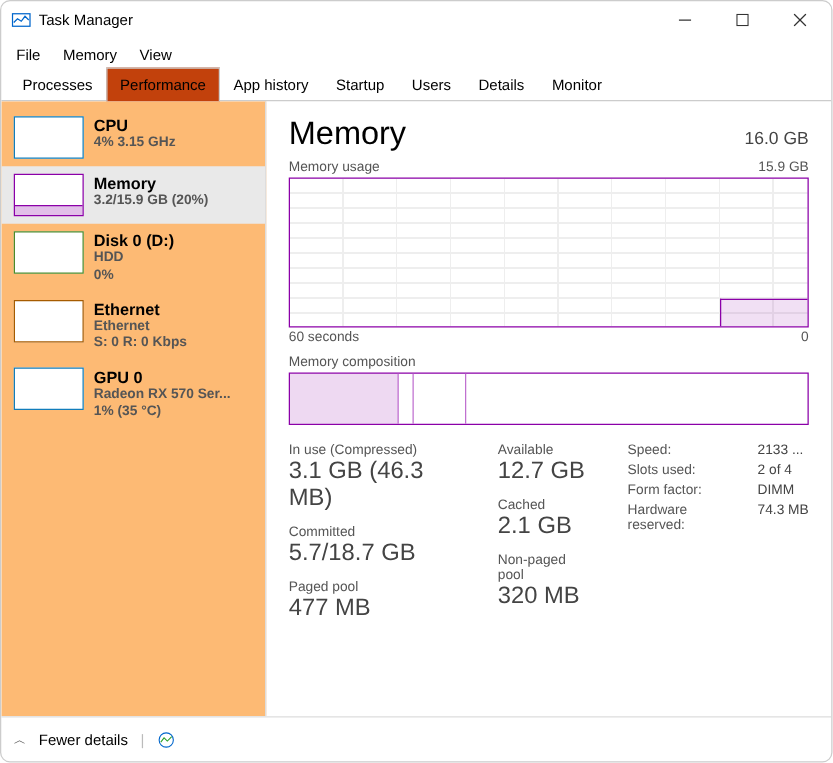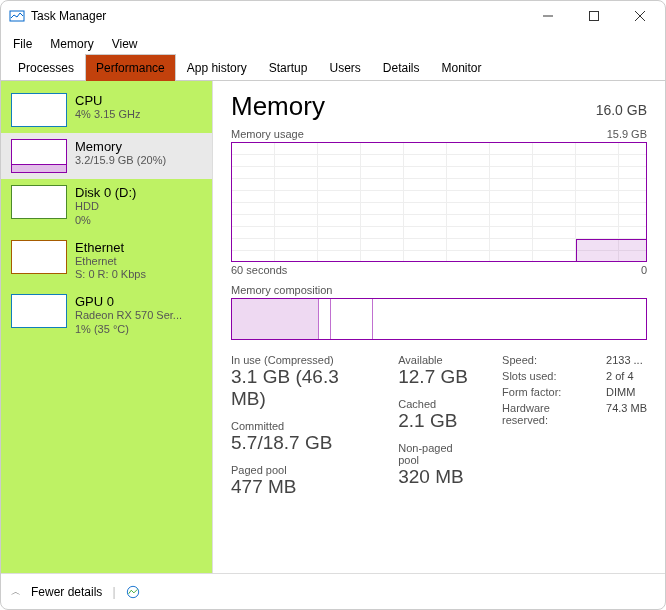--- a/index.html
+++ b/index.html
@@ -14,21 +14,21 @@
 
 .menubar { height: 22px; display: flex; align-items: flex-end; padding: 0 4px; font-size: 12px; gap: 2px; }
 .menubar .mitem { padding: 2px 8px; }
 
 .tabs { display: flex; align-items: center; border-bottom: 1px solid #ccc; padding: 0 6px; font-size: 12px; }
 .tabs .tab { padding: 6px 10px; border: 1px solid transparent; border-bottom: none; position: relative; top: 1px; }
 .tabs .tab.active { border-color: #ccc; background: #c2410c; }
 
 .body { flex: 1; display: flex; overflow: hidden; }
 
-.sidebar { width: 212px; border-right: 1px solid #ddd; padding: 6px 0; background:#bef264; }
+.sidebar { width: 212px; border-right: 1px solid #ddd; padding: 6px 0; background:#fdba74;font-weight:bold; }
 .side-item { display: flex; align-items: flex-start; padding: 6px 10px; gap: 8px; }
 .side-item.selected { background: #e9e9e9; }
 .thumb { width: 56px; height: 34px; border: 1px solid #117dbb; background:#fff; position: relative; flex-shrink:0; }
 .thumb.mem { border-color: #8b00a8; }
 .thumb.mem .fill { position:absolute; left:0; bottom:0; right:0; height:25%; background: rgba(139,0,168,0.25); border-top:1px solid #8b00a8; }
 .thumb.disk { border-color: #4c8a2a; }
 .thumb.eth { border-color: #a65b00; }
 .side-text .t1 { font-size: 13px; }
 .side-text .t2 { font-size: 11px; color: #555; line-height: 1.25; }
 

